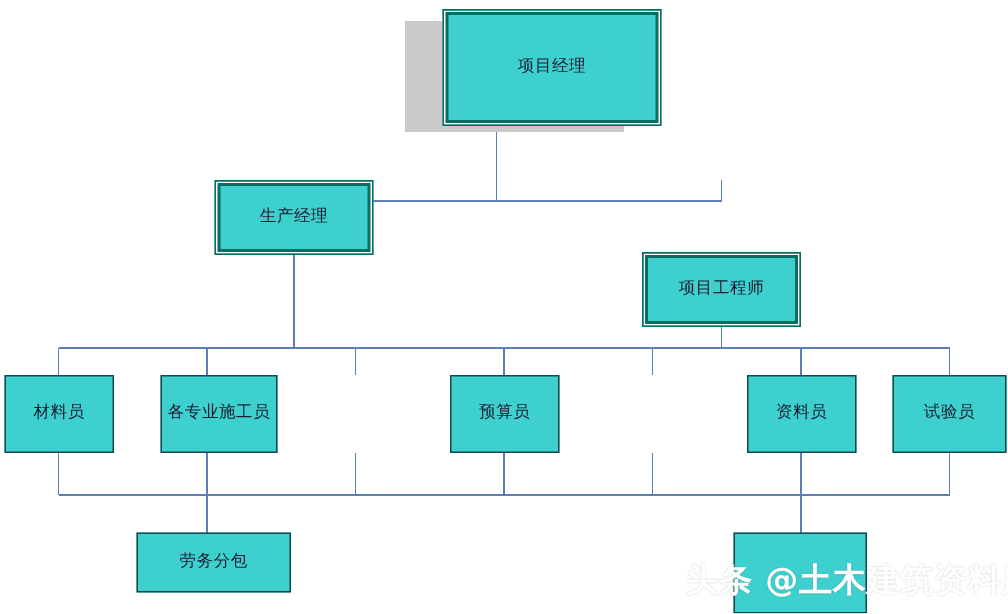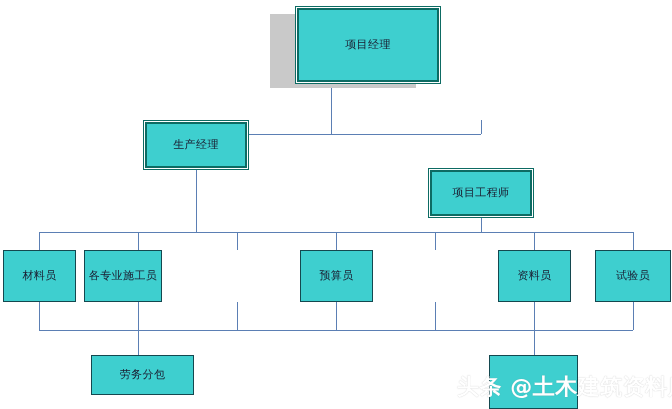--- a/index.html
+++ b/index.html
@@ -115,21 +115,21 @@
   <div class="node double" style="left:143px; top:120px; width:106px; height:50px;">
     <span class="node-label">生产经理</span>
   </div>
   <div class="node double" style="left:428px; top:120px; width:106px; height:50px;margin-top:48px;">
     <span class="node-label">项目工程师</span>
   </div>
 
   <div class="node single" style="left:3px; top:250px; width:73px; height:52px;">
     <span class="node-label">材料员</span>
   </div>
-  <div class="node single" style="left:84px; top:250px; width:78px; height:52px;">
+  <div class="node single" style="left:107px; top:250px; width:78px; height:52px;">
     <span class="node-label">各专业施工员</span>
   </div>
   <div class="node single" style="left:300px; top:250px; width:73px; height:52px;">
     <span class="node-label">预算员</span>
   </div>
   <div class="node single" style="left:498px; top:250px; width:73px; height:52px;">
     <span class="node-label">资料员</span>
   </div>
   <div class="node single" style="left:595px; top:250px; width:76px; height:52px;">
     <span class="node-label">试验员</span>

